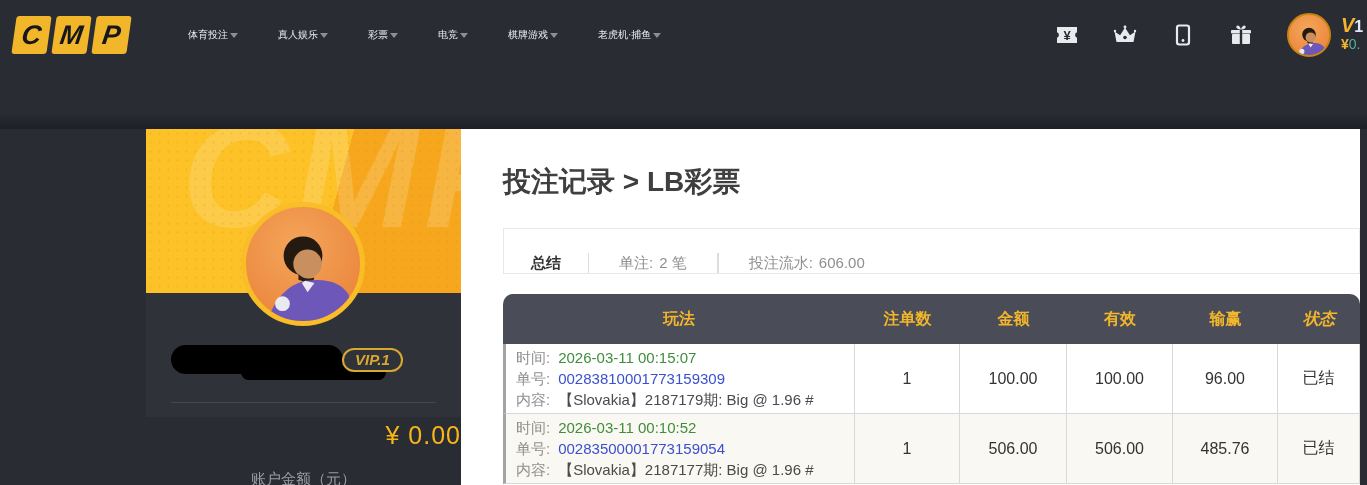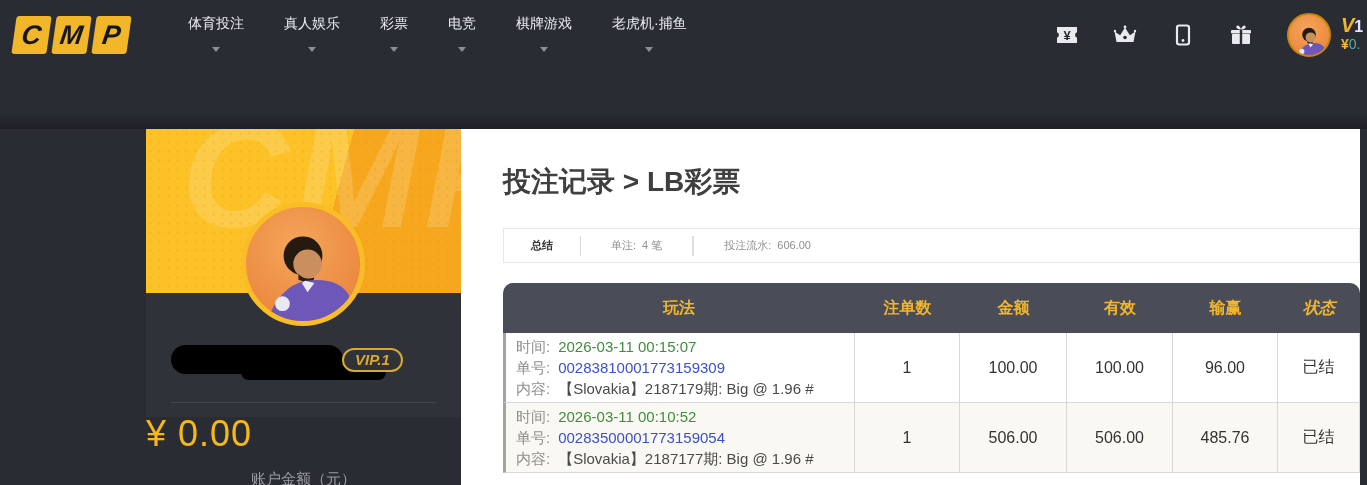--- a/index.html
+++ b/index.html
@@ -10,21 +10,21 @@
   html,body{width:1367px;height:485px;overflow:hidden;}
   body{background:var(--navbar);font-family:"Liberation Sans","DejaVu Sans",sans-serif;}
 
   
   .navbar{position:absolute;top:0;left:0;width:1367px;height:70px;display:flex;align-items:center;}
   .logo{display:flex;margin-left:14px;}
   .logo-box{width:35px;height:38px;margin-right:5px;background:var(--accent);transform:skewX(-8deg);
     border-radius:3px;display:flex;align-items:center;justify-content:center;
     color:#16171c;font-weight:bold;font-style:italic;font-size:27px;}
   .menu{display:flex;margin-left:54px;gap:40px;}
-  .menu-item{display:flex;align-items:center;gap:9px;color:#eceef2;font-size:14px;cursor:pointer;flex-direction:column;}
+  .menu-item{display:flex;align-items:center;gap:2px;color:#eceef2;font-size:10px;cursor:pointer;}
   .chev{width:0;height:0;border:4px solid transparent;border-top:5px solid #8b8e98;margin-top:5px;}
   .nav-right{position:absolute;right:0;top:0;height:70px;display:flex;align-items:center;gap:34px;}
   .nav-icon{width:24px;height:24px;display:block;cursor:pointer;}
   .user-chip{display:flex;align-items:center;gap:10px;margin-right:-14px;}
   .nav-avatar{width:44px;height:44px;border-radius:50%;border:2px solid #c8860f;
     background:radial-gradient(circle at 45% 35%,#f element;,#f09a4e,#e97f35);
     background:radial-gradient(circle at 45% 35%,#f4a65b,#e97f35);overflow:hidden;position:relative;}
   .nav-avatar svg{position:absolute;left:0;top:4px;}
   .user-meta{line-height:17px;white-space:nowrap;width:40px;overflow:visible;}
   .vip-v{color:var(--accent);font-weight:bold;font-style:italic;font-size:20px;}
@@ -47,29 +47,29 @@
     color:rgba(255,255,255,0.16);letter-spacing:6px;font-style:italic;}
   .side-avatar{position:absolute;left:95px;top:73px;width:124px;height:124px;border-radius:50%;
     border:5px solid #f9bd27;background:radial-gradient(circle at 45% 35%,#f4a65b,#e87e34);
     overflow:hidden;z-index:3;}
   .side-avatar svg{position:absolute;left:0;top:10px;}
   .scribble{position:absolute;left:25px;top:216px;width:172px;height:29px;background:#000;border-radius:16px;}
   .scribble::after{content:"";position:absolute;left:70px;top:20px;width:145px;height:15px;background:#000;border-radius:10px;}
   .vip-badge{position:absolute;left:196px;top:219px;z-index:2;color:#d9a82e;border:2px solid #d9a82e;
     border-radius:999px;padding:1px 11px 2px;font-size:15px;font-weight:bold;font-style:italic;background:#30323a;}
   .side-div{position:absolute;left:25px;top:273px;width:265px;border-top:1px solid rgba(255,255,255,0.10);}
-  .balance{position:absolute;left:0;top:284px;width:315px;text-align:left;
-    color:#f7b717;font-size:36px;font-weight:500;letter-spacing:1px;}
+  .balance{position:absolute;left:0;top:292px;width:315px;text-align:right;
+    color:#f7b717;font-size:25px;font-weight:500;letter-spacing:1px;}
   .balance-label{position:absolute;left:0;top:341px;width:315px;text-align:center;color:#9b9ca3;font-size:15px;}
 
   
   .main{flex:1;background:#ffffff;padding:34px 0 0 42px;}
   .crumb{font-size:28px;color:#3f3f3f;}
-  .summary{margin-top:27px;width:857px;height:35px;border:1px solid #e8e8e8;
-    display:flex;align-items:center;font-size:11px;}
+  .summary{margin-top:27px;width:857px;height:46px;border:1px solid #e8e8e8;
+    display:flex;align-items:flex-end;font-size:15px;}
   .sum-title{font-weight:bold;color:#333;padding:0 27px;}
   .sum-sep{width:1px;height:20px;background:#ddd;}
   .sum-item{color:#8f8f8f;padding:0 30px;white-space:nowrap;}
   .sum-item .v{margin-left:6px;}
 
   table.bets{margin-top:20px;width:857px;border-collapse:separate;border-spacing:0;table-layout:fixed;}
   table.bets th{height:50px;background:var(--header-bg);color:var(--accent);
     font-size:16px;font-weight:bold;text-align:center;}
   table.bets th:first-child{border-top-left-radius:10px;}
   table.bets th:last-child{border-top-right-radius:10px;font-style:italic;}
@@ -188,21 +188,21 @@
     <div class="balance">¥ 0.00</div>
     <div class="balance-label">账户金额（元）</div>
   </aside>
 
   <main class="main">
     <h1 class="crumb">投注记录 &gt; LB彩票</h1>
 
     <div class="summary">
       <span class="sum-title">总结</span>
       <span class="sum-sep"></span>
-      <span class="sum-item"><span>单注:</span><span class="v">4 笔</span></span>
+      <span class="sum-item"><span>单注:</span><span class="v">2 笔</span></span>
       <span class="sum-sep"></span>
       <span class="sum-sep"></span>
       <span class="sum-item"><span>投注流水:</span><span class="v">606.00</span></span>
     </div>
 
     <table class="bets">
       <colgroup>
           <col style="width:352px">
           <col style="width:105px">
           <col style="width:107px">

